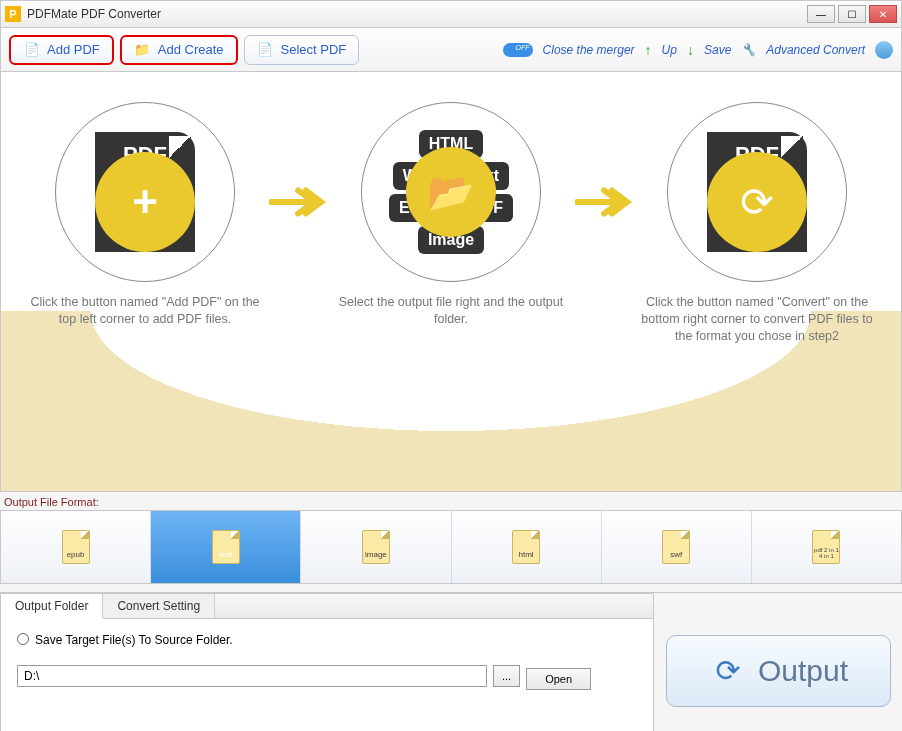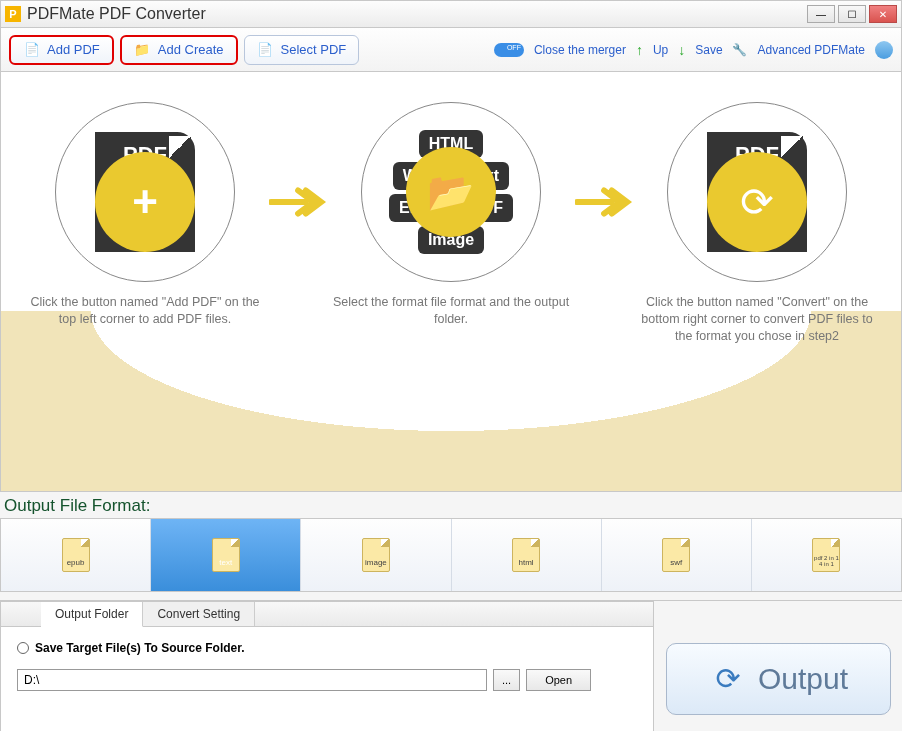--- a/index.html
+++ b/index.html
@@ -1,30 +1,30 @@
 <!DOCTYPE html>
 <html><head>
 <meta charset="utf-8">
 <style>
 * { box-sizing: border-box; margin: 0; padding: 0; font-family: "Segoe UI", Tahoma, sans-serif; }
 body { width: 902px; height: 731px; background: #f5f5f5; overflow: hidden; }
 
 
 .titlebar { height: 28px; background: linear-gradient(#fdfdfd,#ececec); border: 1px solid #c8c8c8; display: flex; align-items: center; padding: 0 4px; }
 .app-logo { width: 16px; height: 16px; background: #f7b500; margin-right: 6px; display: flex; align-items: center; justify-content: center; font-size: 11px; color: #fff; font-weight: bold; }
-.app-title { font-size: 16px; color: #333; flex: 1; }
+.app-title { font-size: 12px; color: #333; flex: 1; }
 .winbtn { width: 28px; height: 18px; border: 1px solid #aaa; margin-left: 3px; display: flex; align-items: center; justify-content: center; font-size: 10px; background: linear-gradient(#f8f8f8,#e5e5e5); cursor: pointer; }
 .winbtn.close { background: linear-gradient(#f08080,#d9534f); color: #fff; border-color: #b94a48; }
 
 
 .toolbar { height: 44px; background: linear-gradient(#fefefe,#f3f3f3); border: 1px solid #c8c8c8; border-top: none; display: flex; align-items: center; padding: 0 8px; gap: 6px; }
 .tbtn { height: 30px; border: 1px solid #b8c6dc; border-radius: 6px; background: linear-gradient(#fff,#f0f4fa); display: flex; align-items: center; padding: 0 12px; gap: 6px; color: #2b5fcc; font-size: 13px; cursor: pointer; }
 .tbtn.highlight { border: 2px solid #e00000; }
 .tbtn-icon { width: 18px; height: 18px; display: flex; align-items: center; justify-content: center; font-size: 13px; color: #555; }
-.toolbar-right { margin-left: auto; display: flex; align-items: center; gap: 10px; font-size: 12px; color: #2b5fcc; }
+.toolbar-right { margin-left: auto; display: flex; align-items: center; gap: 10px; font-size: 12px; color: #2b5fcc; font-style: italic; }
 .toggle { width: 30px; height: 14px; background: #3a8ee6; border-radius: 7px; position: relative; }
 .toggle::after { content:"OFF"; font-size:7px; color:#fff; position:absolute; right:3px; top:1px; }
 .uparrow { color: #2eaa2e; font-size: 14px; }
 .downarrow { color: #2eaa2e; font-size: 14px; }
 .question { width: 18px; height: 18px; border-radius: 50%; background: linear-gradient(#8ec7f0,#4a9de0); }
 
 
 .mainarea { height: 420px; border: 1px solid #c8c8c8; border-top: none; margin: 0; background: #fff; position: relative; overflow: hidden; }
 .wave { position: absolute; bottom: 0; left: 0; right: 0; height: 180px; background: radial-gradient(ellipse 600px 200px at 50% 0%, transparent 60%, #f1e4b9 60%); }
 .steps { display: flex; align-items: flex-start; justify-content: space-around; padding: 30px 20px; position: relative; z-index: 1; }
@@ -39,43 +39,43 @@
 .refresh { font-size: 40px; }
 .step-text { font-size: 12.5px; color: #777; line-height: 1.35; }
 .arrow { width: 60px; display: flex; align-items: center; justify-content: center; margin-top: 80px; }
 .arrow svg { width: 58px; height: 40px; }
 .formats { display: flex; flex-direction: column; gap: 4px; align-items: center; }
 .fmtrow { display: flex; gap: 4px; }
 .fmt { background: #343434; color: #fff; padding: 5px 10px; border-radius: 6px; font-size: 16px; font-weight: bold; }
 .folder-disc { position: absolute; width: 90px; height: 90px; border-radius: 50%; background: #eac92f; display: flex; align-items: center; justify-content: center; font-size: 38px; color: #fff; }
 
 
-.off-label { font-size: 17px; color: #14532d; margin: 4px 4px 2px; }
+.off-label { font-size: 11px; color: #7f1d1d; margin: 4px 4px 2px; }
 .format-row { display: flex; border: 1px solid #c8c8c8; height: 74px; background: linear-gradient(#fefefe,#eef2f8); }
 .fcell { flex: 1; border-right: 1px solid #d5dce6; display: flex; flex-direction: column; align-items: center; justify-content: center; gap: 3px; cursor: pointer; font-size: 11px; color: #444; }
 .fcell:last-child { border-right: none; }
 .fcell.selected { background: linear-gradient(#6eb4f5,#3a8edb); color: #fff; }
 .doc-icon { width: 28px; height: 34px; background: #fbe9a6; border: 1px solid #cdb45e; border-radius: 2px; position: relative; }
 .doc-icon::before { content:""; position:absolute; top:0; right:0; width:8px; height:8px; background:linear-gradient(135deg,#fff 50%,#cdb45e 50%); }
 .doc-icon .lbl { position: absolute; bottom: 4px; left: 0; right: 0; text-align: center; font-size: 8px; }
 
 
 .bottom { display: flex; height: 156px; border-top: 1px solid #c8c8c8; margin-top: 8px; }
 .bottom-left { flex: 1; background: #fff; border: 1px solid #c8c8c8; }
-.tabs { display: flex; background: linear-gradient(#f8f8f8,#eaeaea); border-bottom: 1px solid #c8c8c8; padding-left: 40px; }
+.tabs { display: flex; background: linear-gradient(#f8f8f8,#eaeaea); border-bottom: 1px solid #c8c8c8; }
 .tab { padding: 5px 14px; font-size: 12px; color: #333; border-right: 1px solid #ccc; cursor: pointer; background: #f0f0f0; }
 .tab.active { background: #fff; border-bottom: 1px solid #fff; margin-bottom: -1px; }
 .tab-body { padding: 14px 16px; font-size: 12px; display: flex; flex-direction: column; gap: 14px; }
-.radio-row { display: flex; align-items: center; gap: 6px; font-weight: bold; }
+.radio-row { display: flex; align-items: flex-start; gap: 6px; }
 .radio { width: 12px; height: 12px; border: 1px solid #666; border-radius: 50%; display: inline-block; position: relative; }
 .radio.checked::after { content:""; width:6px; height:6px; background:#333; border-radius:50%; position:absolute; top:2px; left:2px; }
 .path-row { display: flex; align-items: center; gap: 6px; }
 .path-input { flex: 1; max-width: 470px; border: 1px solid #999; height: 22px; padding: 0 6px; font-size: 12px; }
 .smallbtn { height: 22px; border: 1px solid #999; background: linear-gradient(#f9f9f9,#e8e8e8); padding: 0 8px; font-size: 11px; cursor: pointer; }
-.openbtn { padding: 0 18px; }
+.openbtn { padding: 0 18px; margin-top: 7px; }
 
 .bottom-right { width: 248px; display: flex; align-items: center; justify-content: center; padding: 10px; }
 .convert-btn { width: 225px; height: 72px; border: 1px solid #a9b8cc; border-radius: 10px; background: linear-gradient(#f7fbff,#dce9f7); display: flex; align-items: center; justify-content: center; gap: 10px; cursor: pointer; }
 .convert-icon { width: 40px; height: 40px; display: flex; align-items: center; justify-content: center; font-size: 30px; color: #3a7bbf; }
 .convert-label { font-size: 30px; color: #5f7a99; }
 </style>
 </head>
 <body>
 
 <div class="titlebar">
@@ -100,21 +100,21 @@
     <span>Select PDF</span>
   </div>
   <div class="toolbar-right">
     <span class="toggle"></span>
     <span>Close the merger</span>
     <span class="uparrow">↑</span>
     <span>Up</span>
     <span class="downarrow">↓</span>
     <span>Save</span>
     <span>🔧</span>
-    <span>Advanced PDFMate</span>
+    <span>Advanced Convert</span>
     <span class="question"></span>
   </div>
 </div>
 
 <div class="mainarea">
   <div class="wave"></div>
   <div class="steps">
 
     <div class="step">
       <div class="circle">
@@ -148,21 +148,21 @@
           <div class="fmtrow">
             <div class="fmt">EPUB</div>
             <div class="fmt">SWF</div>
           </div>
           <div class="fmtrow">
               <div class="fmt">Image</div>
             </div>
         </div>
         <div class="folder-disc">📂</div>
       </div>
-      <div class="step-text">Select the format file format and the output folder.</div>
+      <div class="step-text">Select the output file right and the output folder.</div>
     </div>
 
     <div class="arrow">
       <svg viewBox="0 0 60 40">
           <path d="M2 20 L38 20 M30 8 L46 20 L30 32 M38 8 L54 20 L38 32" stroke="#eac92f" stroke-width="6" fill="none" stroke-linecap="round"></path>
         </svg>
     </div>
 
     <div class="step">
       <div class="circle">

